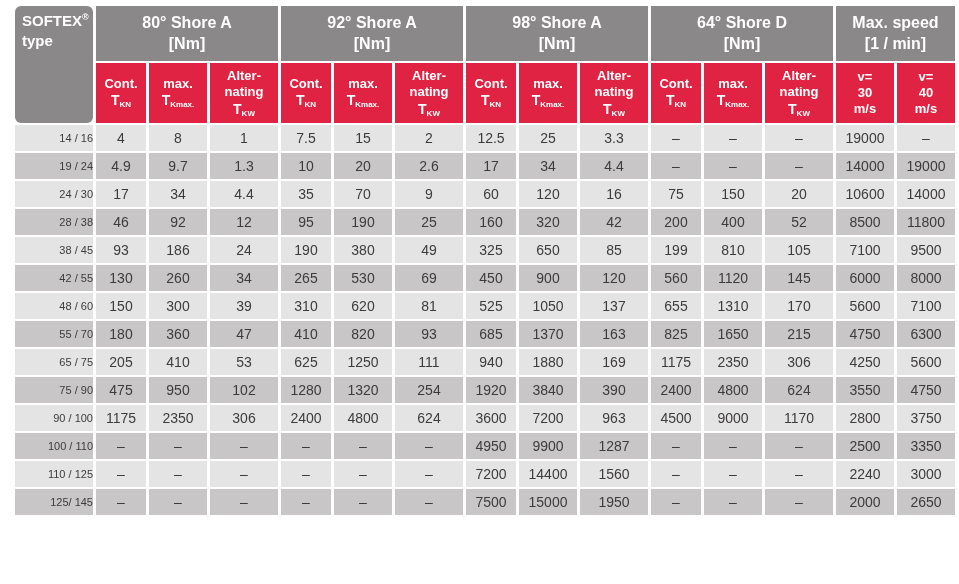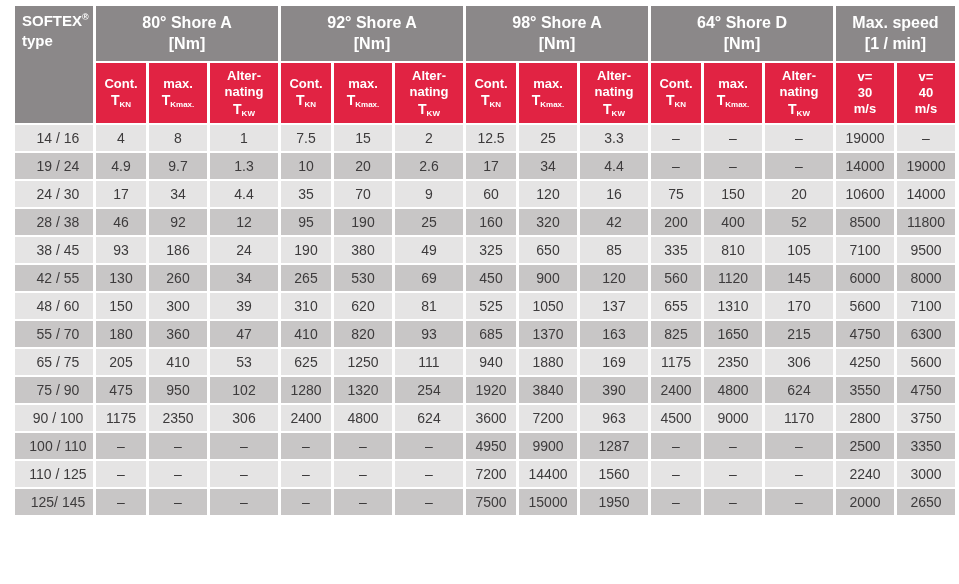--- a/index.html
+++ b/index.html
@@ -21,41 +21,42 @@
     border-collapse:separate;
     border-spacing:3px 2px;
     table-layout:fixed;
   }
   th,td{overflow:hidden;padding:0;}
   .type-head{
     background:var(--gray);color:#fff;
     font-weight:bold;font-size:15px;line-height:1.35;
     text-align:left;vertical-align:top;
     padding:5px 0 0 7px;
+    border-radius:6px;
   }
   .type-head sup{font-size:9px;vertical-align:super;}
   .group-head{
     background:var(--gray);color:#fff;
     font-weight:bold;font-size:16px;line-height:1.3;
     text-align:center;vertical-align:middle;
     height:55px;
   }
   .sub-head{
     background:var(--red);color:#fff;
     font-weight:bold;font-size:13px;line-height:1.25;
     text-align:center;vertical-align:middle;
     height:60px;padding:2px 0;
   }
   .sub-head .sym{font-size:14px;}
   .sub-head .subscript{font-size:8px;position:relative;top:2px;}
   td{
     font-size:14px;color:var(--valtext);
     text-align:center;height:26px;
   }
-  td.type-cell{text-align:center;padding-left:8px;font-size:14px;margin-left:36px;}
+  td.type-cell{text-align:right;padding-left:8px;font-size:11px;margin-left:36px;}
   tr.light td{background:var(--light);}
   tr.dark td{background:var(--dark);}
   .footnote{
     margin:24px 0 0 0;
     font-size:17px;color:#161616;line-height:1.62;
   }
 </style>
 </head>
 <body>
 
@@ -243,21 +244,21 @@
           <td class="type-cell">38 / 45</td>
           <td>93</td>
           <td>186</td>
           <td>24</td>
           <td>190</td>
           <td>380</td>
           <td>49</td>
           <td>325</td>
           <td>650</td>
           <td>85</td>
-          <td>335</td>
+          <td>199</td>
           <td>810</td>
           <td>105</td>
           <td>7100</td>
           <td>9500</td>
         </tr>
         <tr class="dark">
           <td class="type-cell">42 / 55</td>
           <td>130</td>
           <td>260</td>
           <td>34</td>

